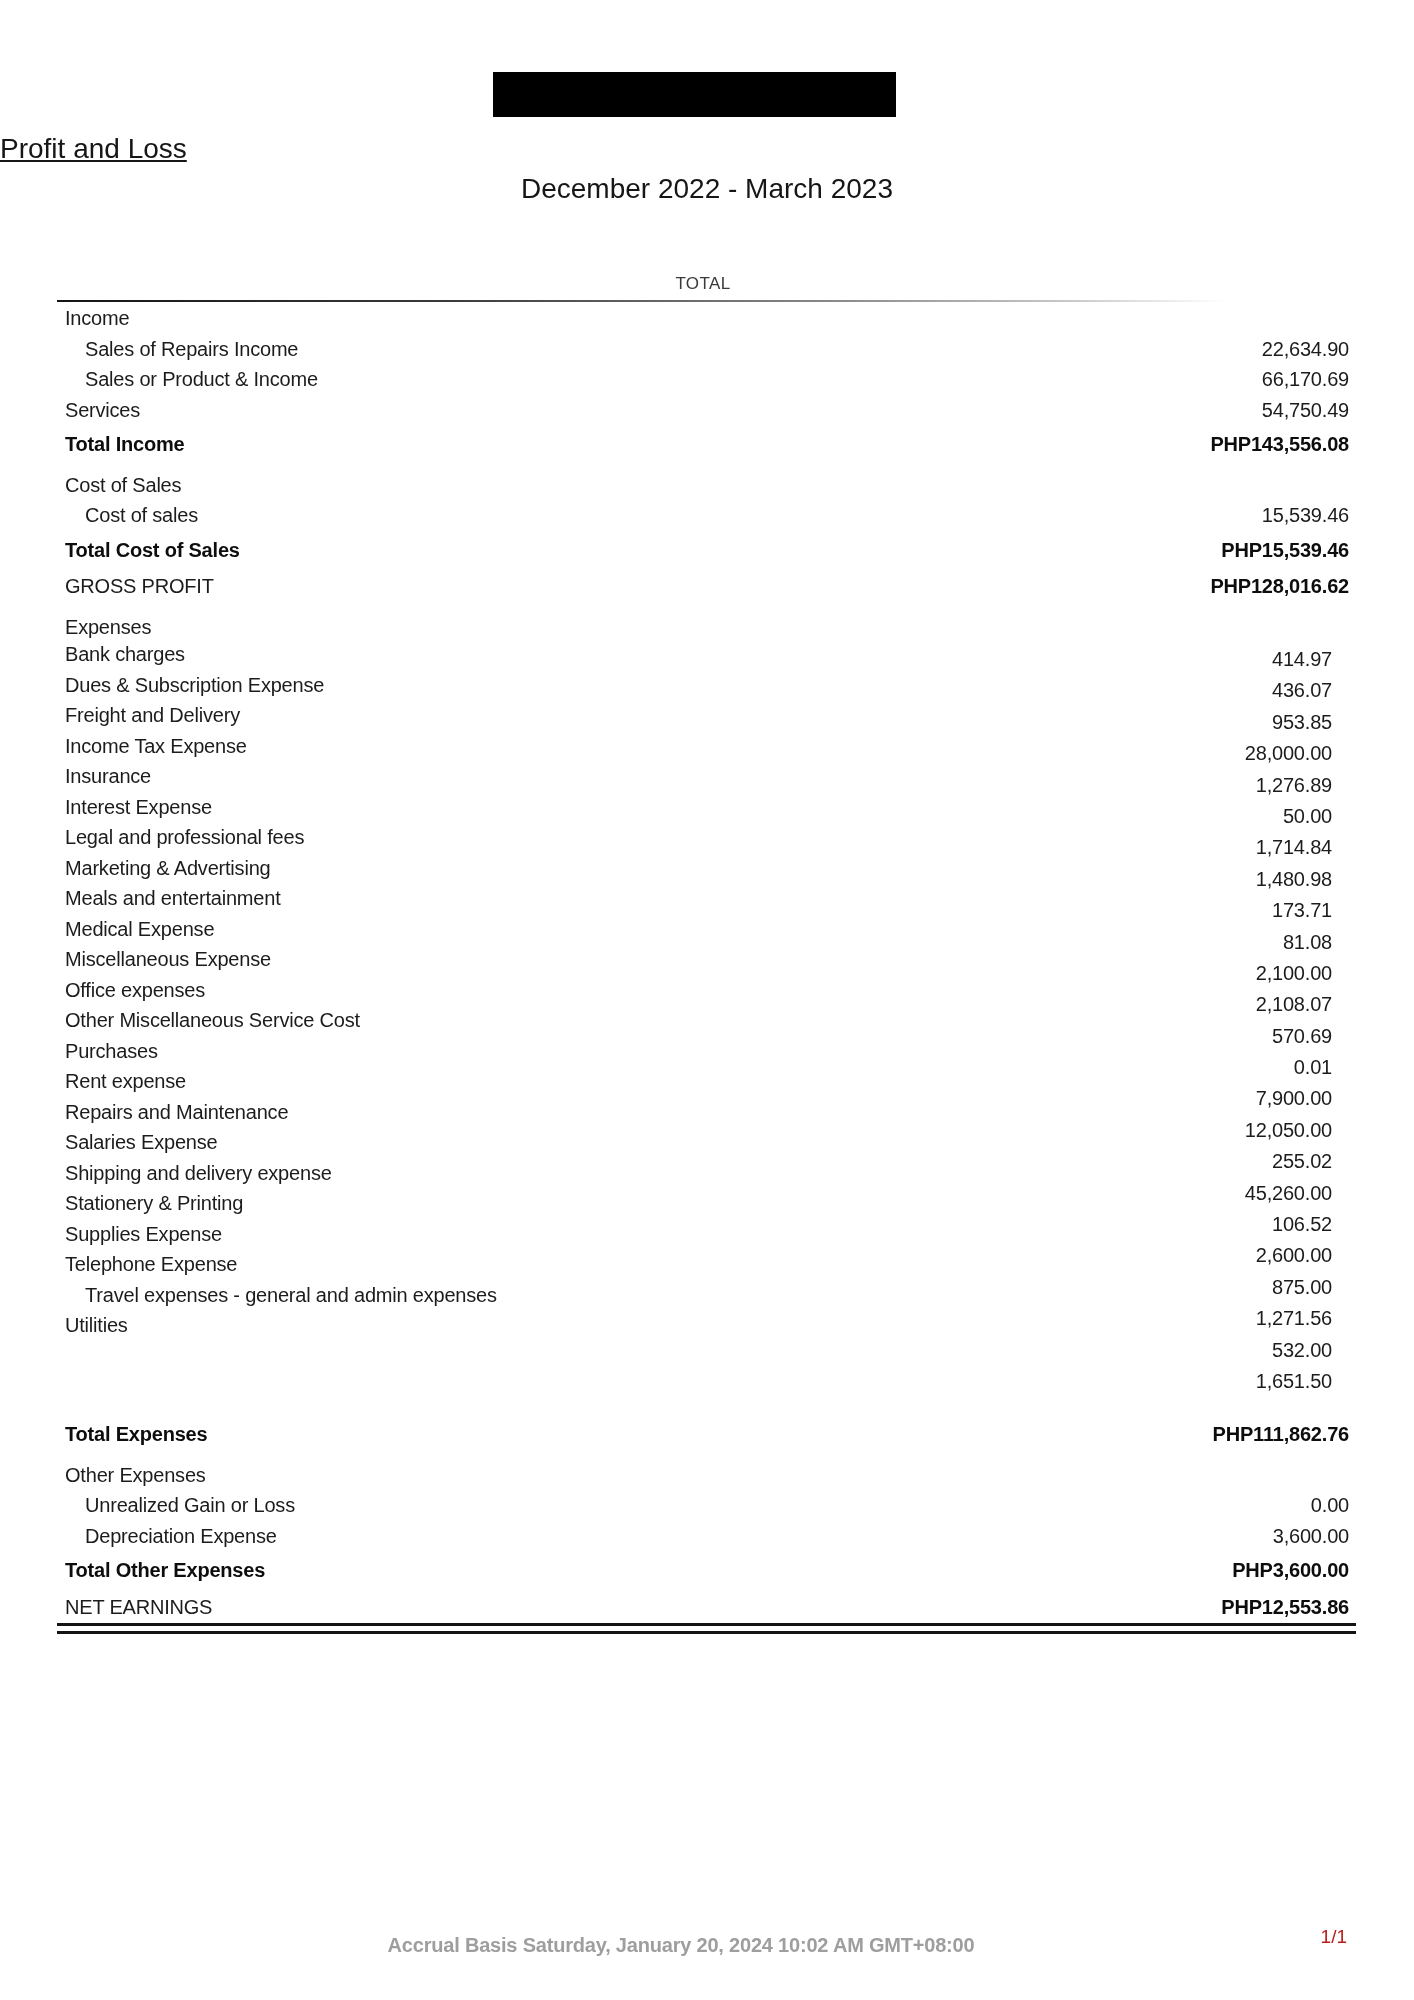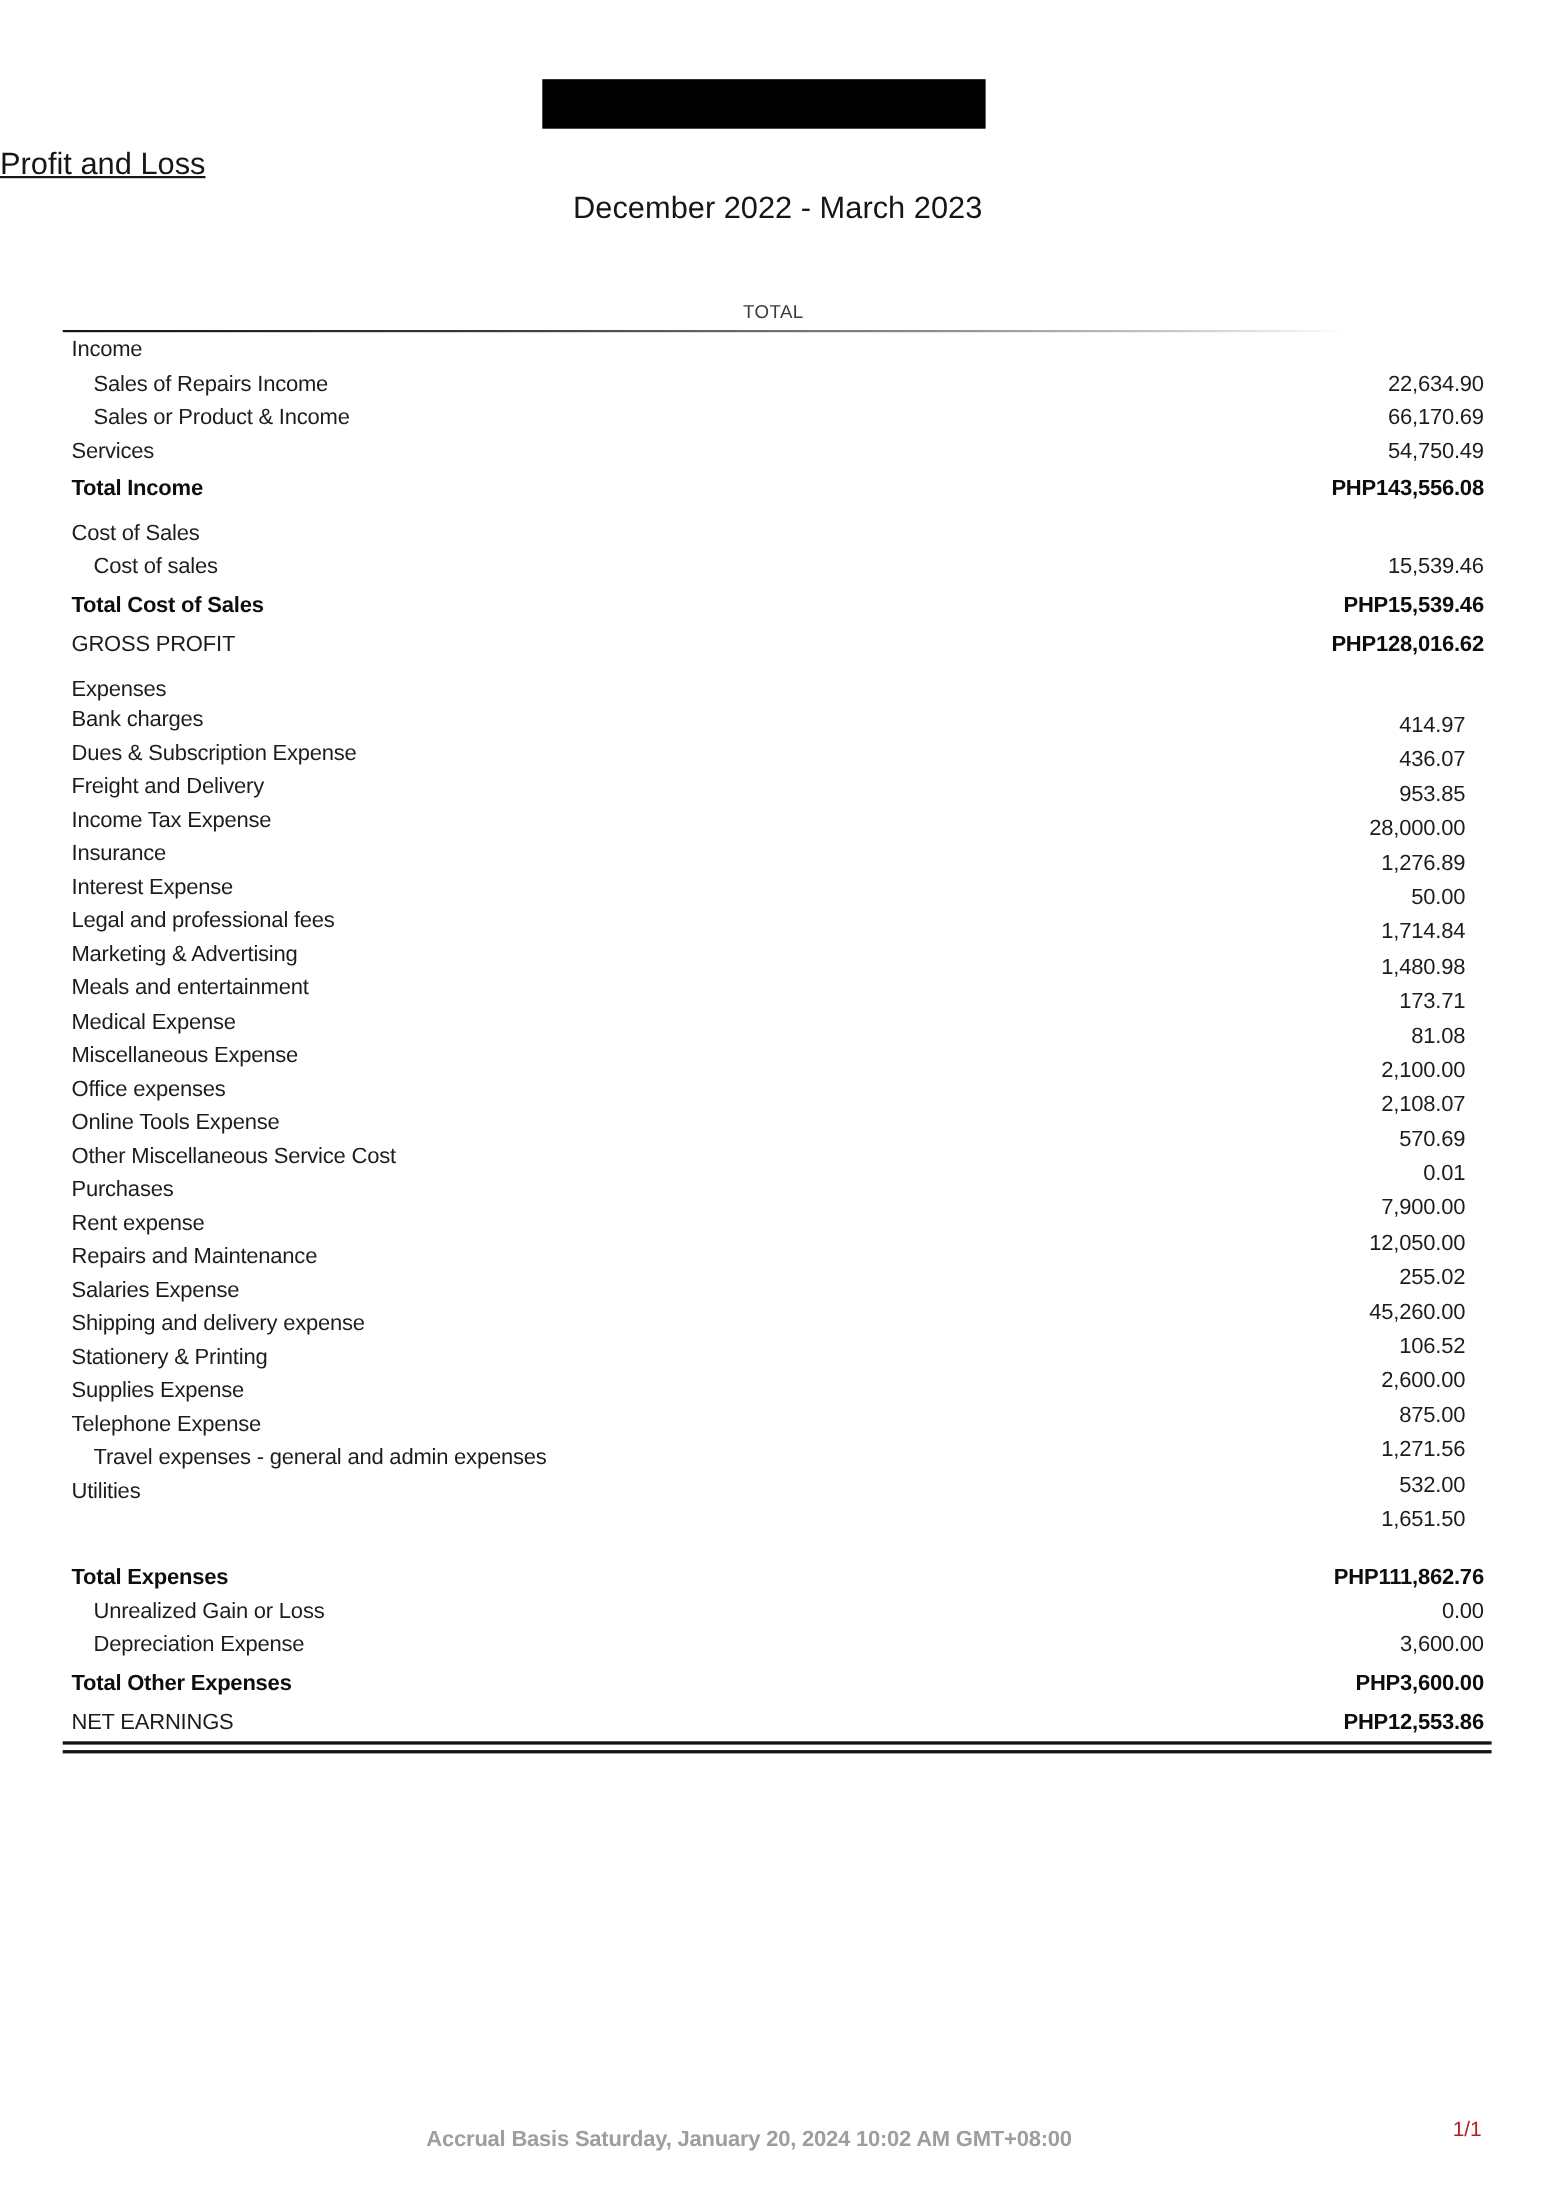--- a/index.html
+++ b/index.html
@@ -185,21 +185,20 @@
           <div class="exp-lbl">Freight and Delivery</div>
           <div class="exp-lbl">Income Tax Expense</div>
           <div class="exp-lbl">Insurance</div>
           <div class="exp-lbl">Interest Expense</div>
           <div class="exp-lbl">Legal and professional fees</div>
           <div class="exp-lbl">Marketing &amp; Advertising</div>
           <div class="exp-lbl">Meals and entertainment</div>
           <div class="exp-lbl">Medical Expense</div>
           <div class="exp-lbl">Miscellaneous Expense</div>
           <div class="exp-lbl">Office expenses</div>
-          <div class="exp-lbl">Online Tools Expense</div>
           <div class="exp-lbl">Other Miscellaneous Service Cost</div>
           <div class="exp-lbl">Purchases</div>
           <div class="exp-lbl">Rent expense</div>
           <div class="exp-lbl">Repairs and Maintenance</div>
           <div class="exp-lbl">Salaries Expense</div>
           <div class="exp-lbl">Shipping and delivery expense</div>
           <div class="exp-lbl">Stationery &amp; Printing</div>
           <div class="exp-lbl">Supplies Expense</div>
           <div class="exp-lbl">Telephone Expense</div>
           <div class="exp-lbl ind1">Travel expenses - general and admin expenses</div>
@@ -231,20 +230,24 @@
           <div class="exp-val">532.00</div>
           <div class="exp-val">1,651.50</div>
         </div>
     </div>
 
     <div class="rows-bottom" id="rows-bottom">
         <div class="row total">
           <span class="lbl">Total Expenses</span>
           <span class="val">PHP111,862.76</span>
         </div>
+        <div class="row section">
+          <span class="lbl">Other Expenses</span>
+          <span class="val"></span>
+        </div>
         <div class="row item">
           <span class="lbl ind1">Unrealized Gain or Loss</span>
           <span class="val">0.00</span>
         </div>
         <div class="row item">
           <span class="lbl ind1">Depreciation Expense</span>
           <span class="val">3,600.00</span>
         </div>
         <div class="row total">
           <span class="lbl">Total Other Expenses</span>

